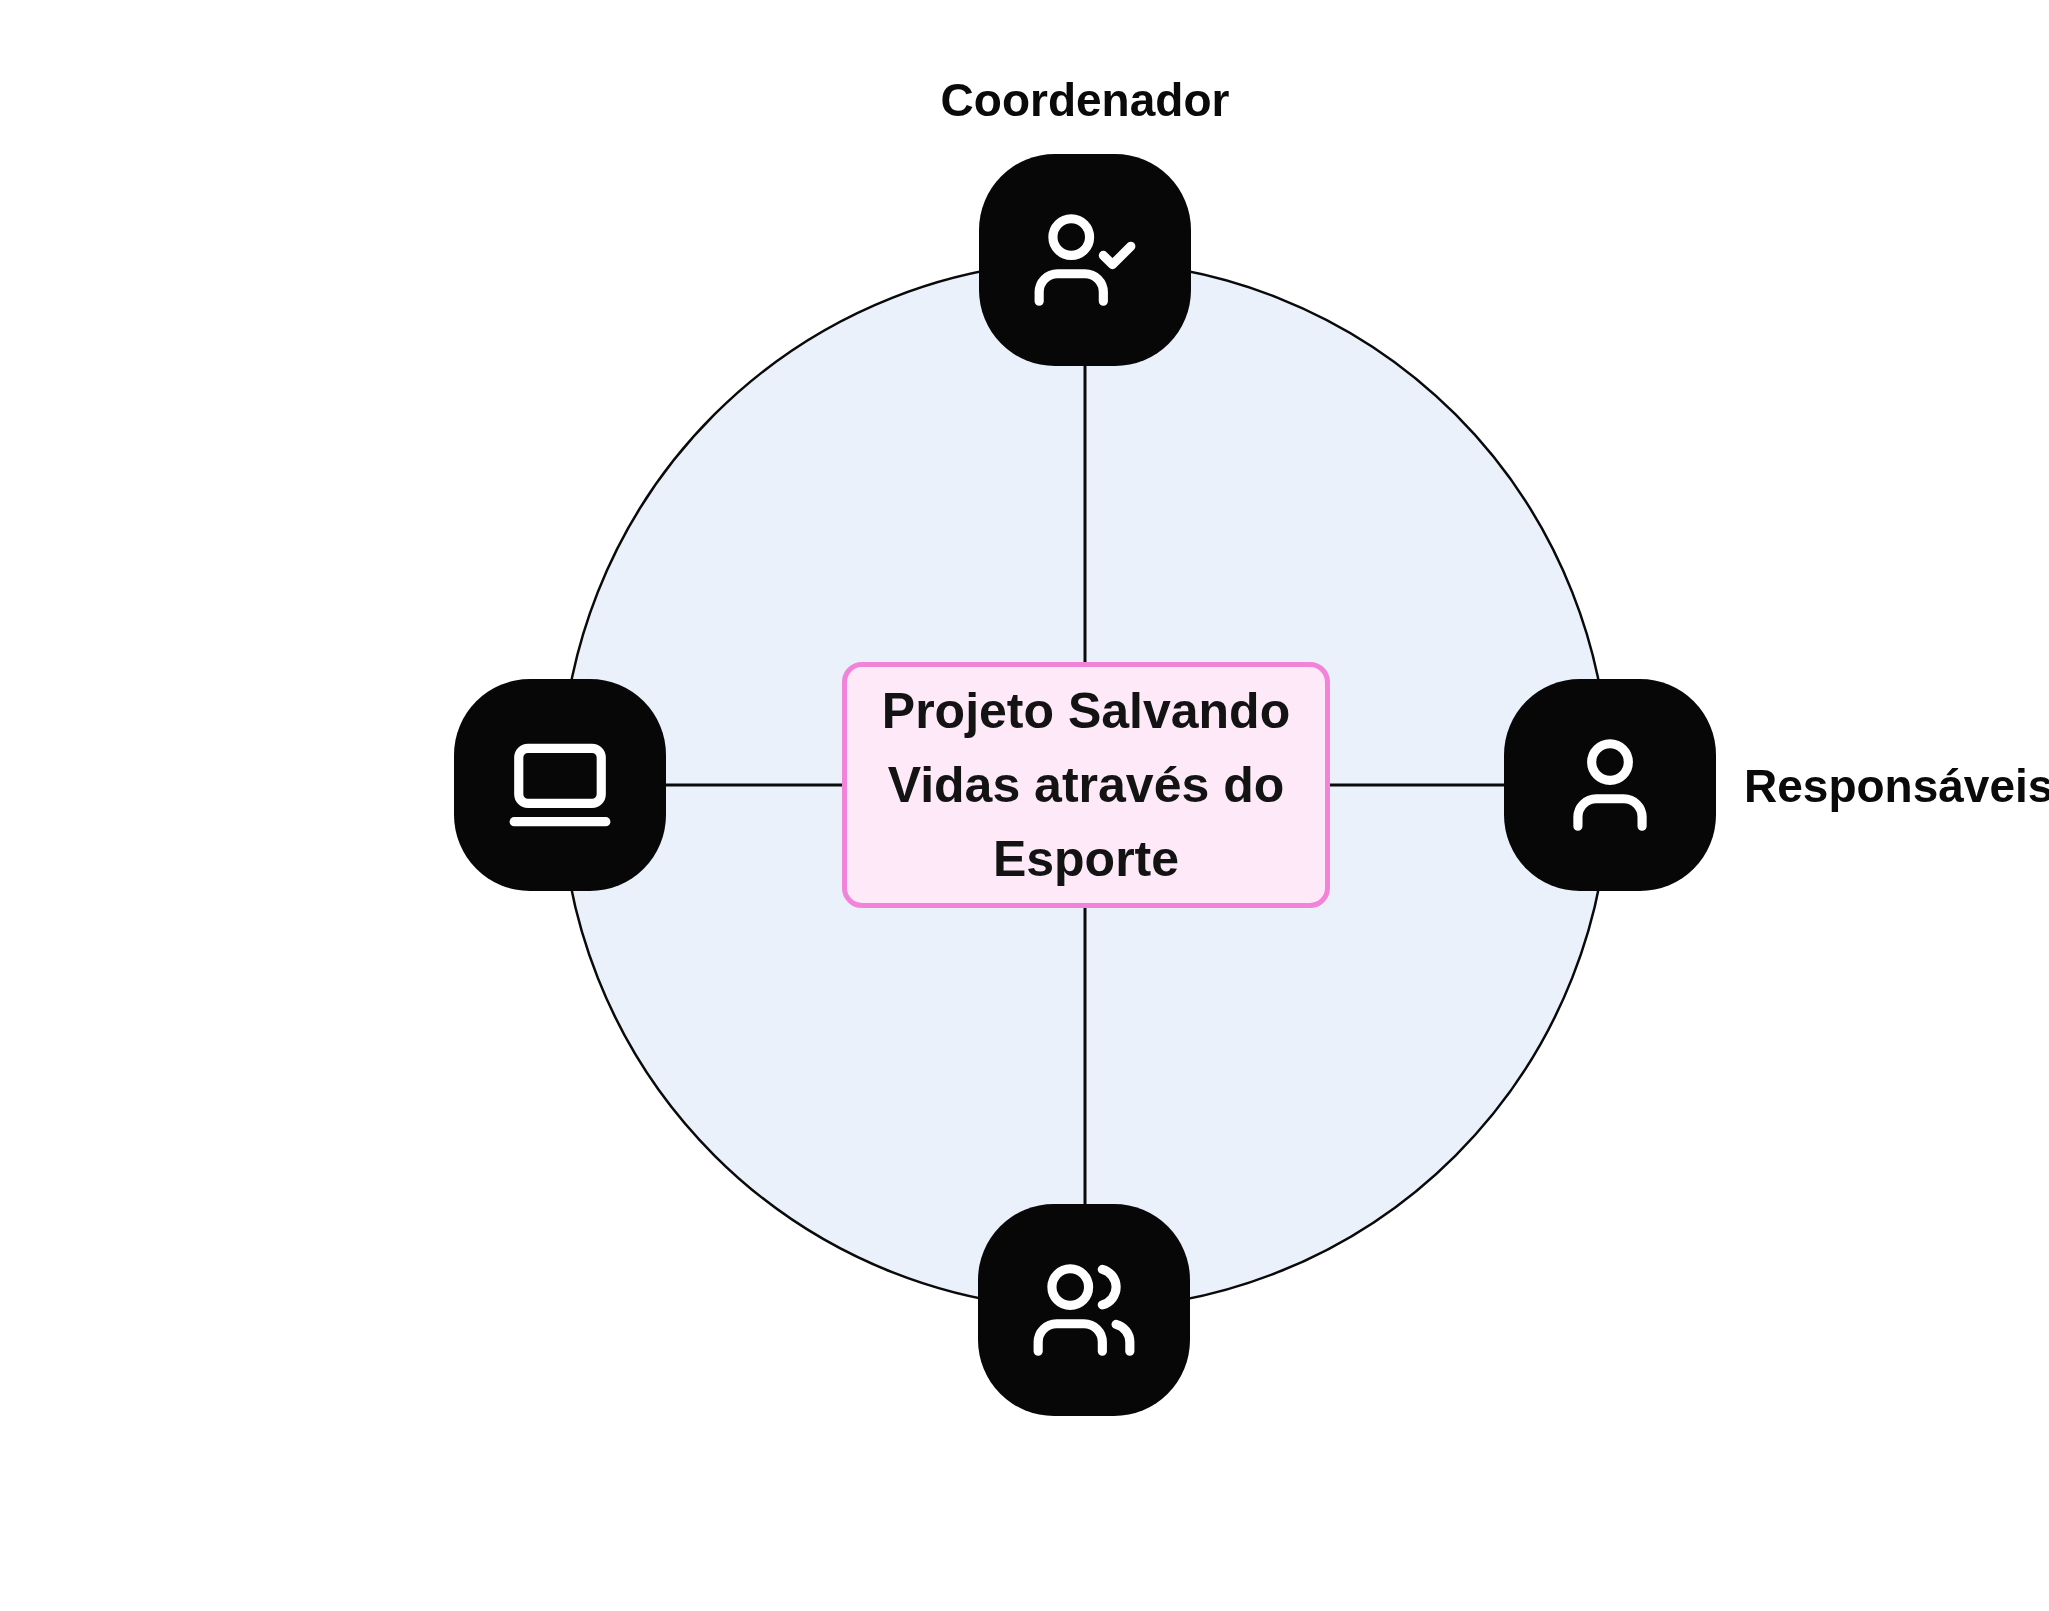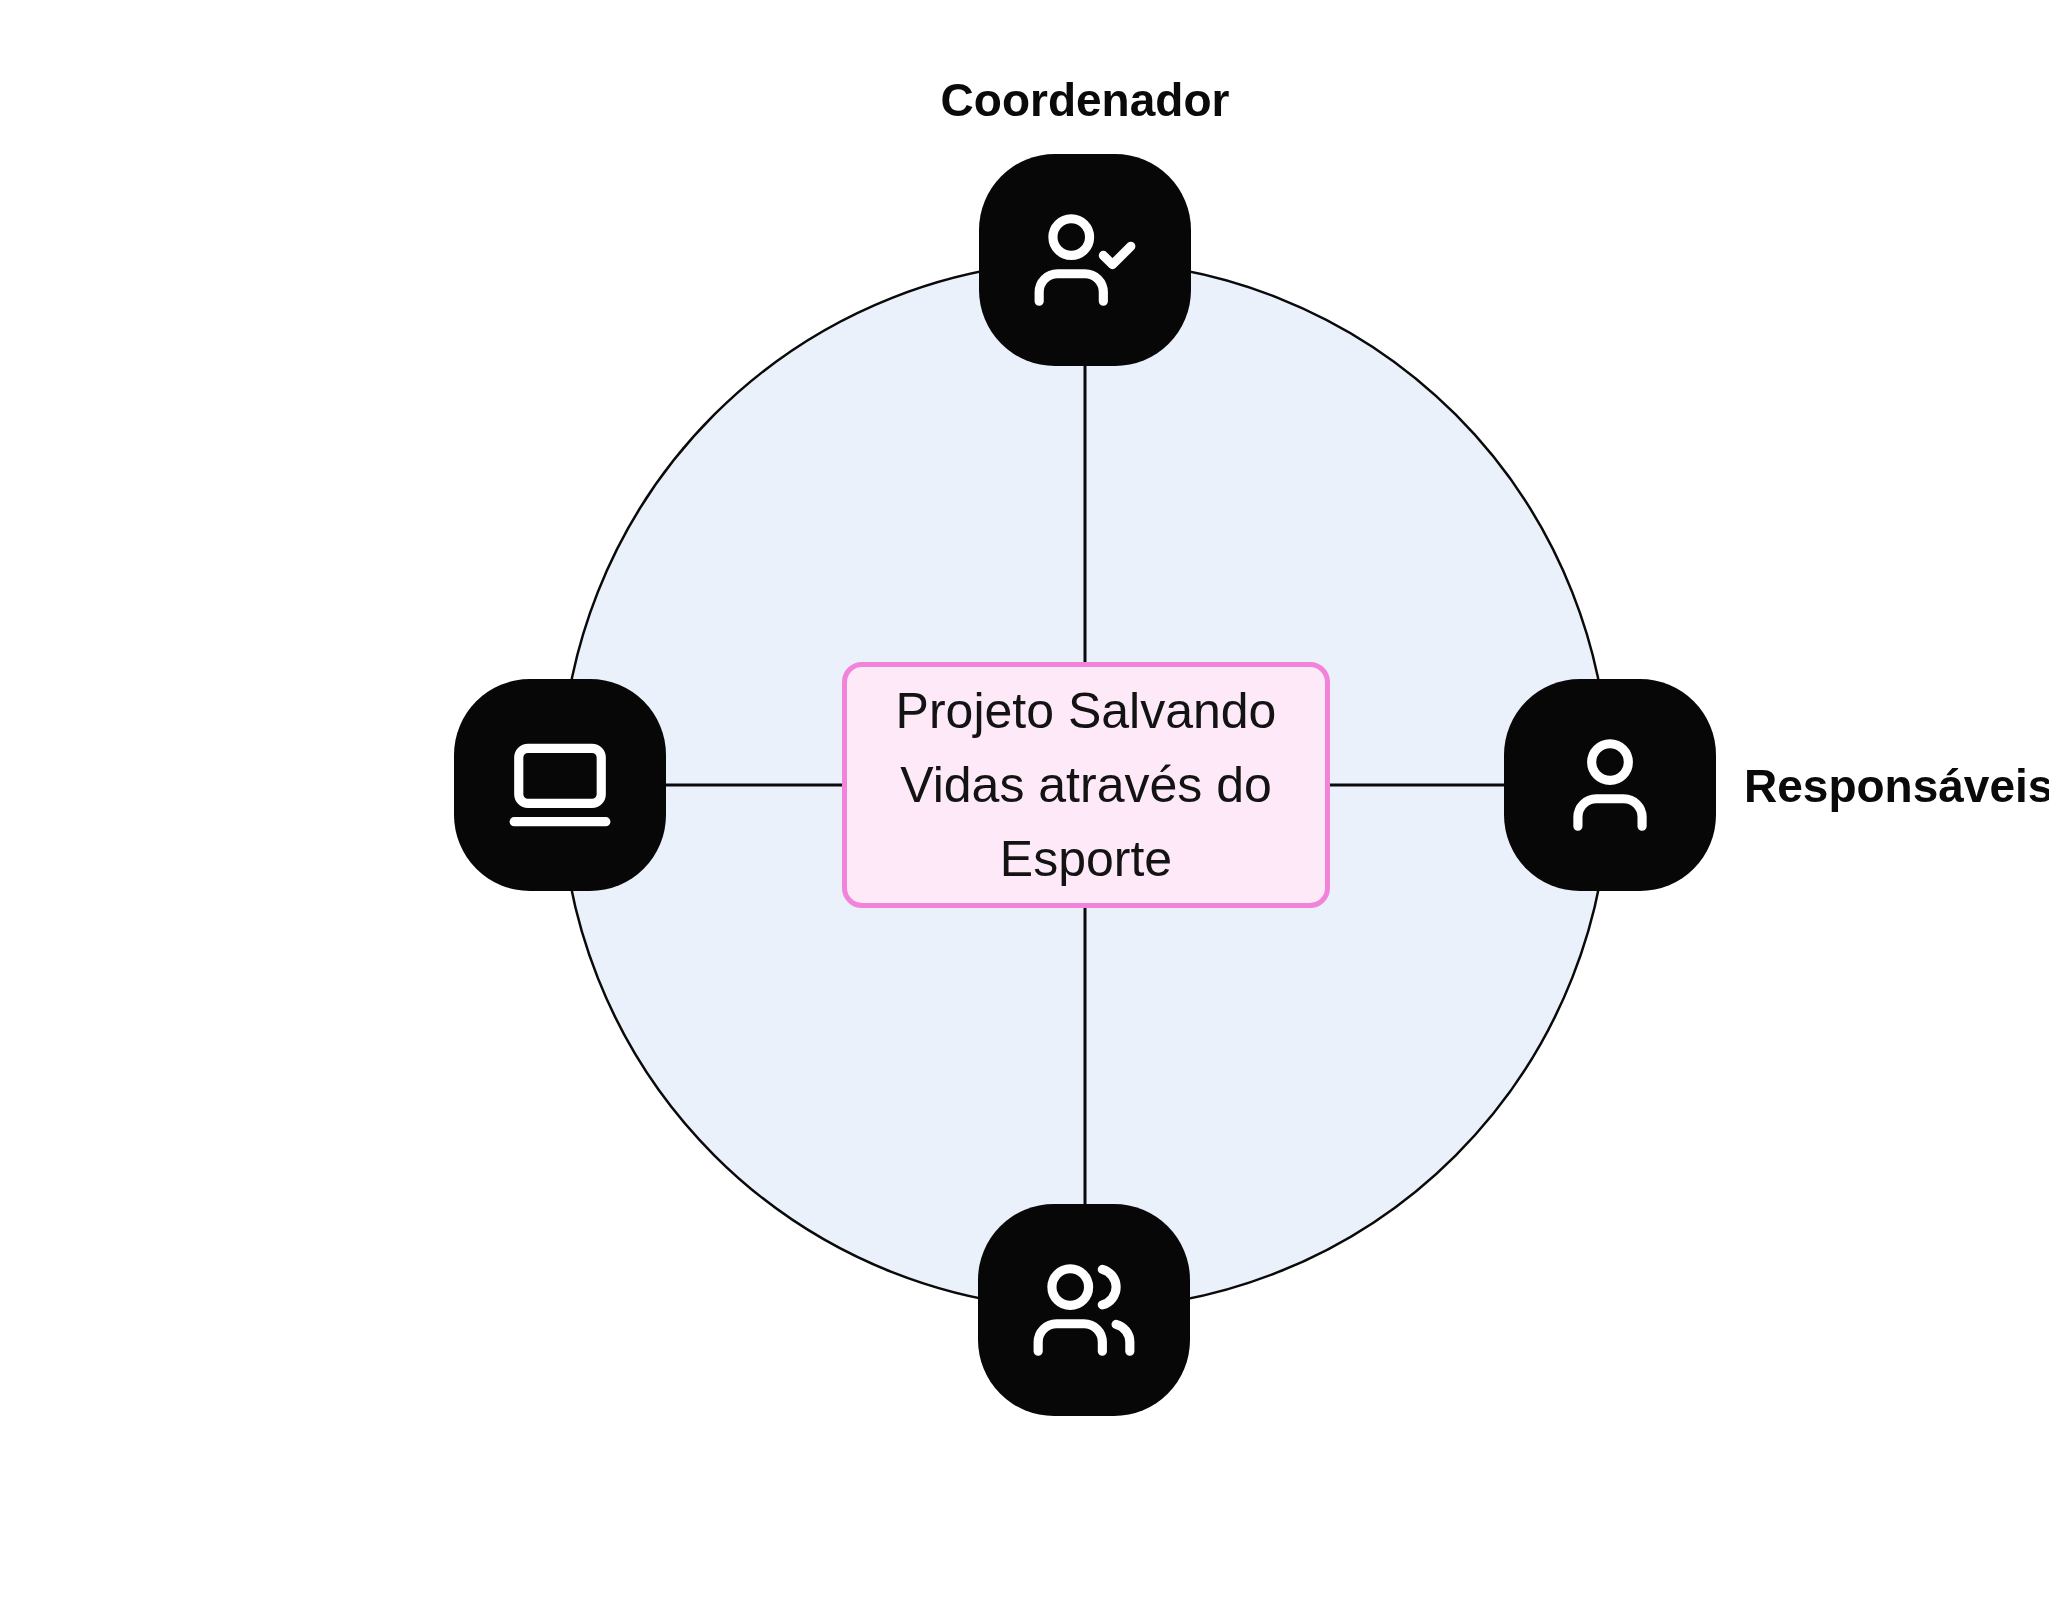--- a/index.html
+++ b/index.html
@@ -64,21 +64,21 @@
     box-sizing: border-box;
     background: var(--box-fill);
     border: 5px solid var(--box-border);
     border-radius: 20px;
     display: flex;
     align-items: center;
     justify-content: center;
     text-align: center;
     font-size: 50px;
     line-height: 74px;
-    font-weight: 400;
+    font-weight: 700;
     color: var(--title-color);
     padding: 0 12px;
     z-index: 2;
   }
   .node-label {
     position: absolute;
     font-weight: 700;
     font-size: 46px;
     line-height: 58px;
     color: var(--label-color);

